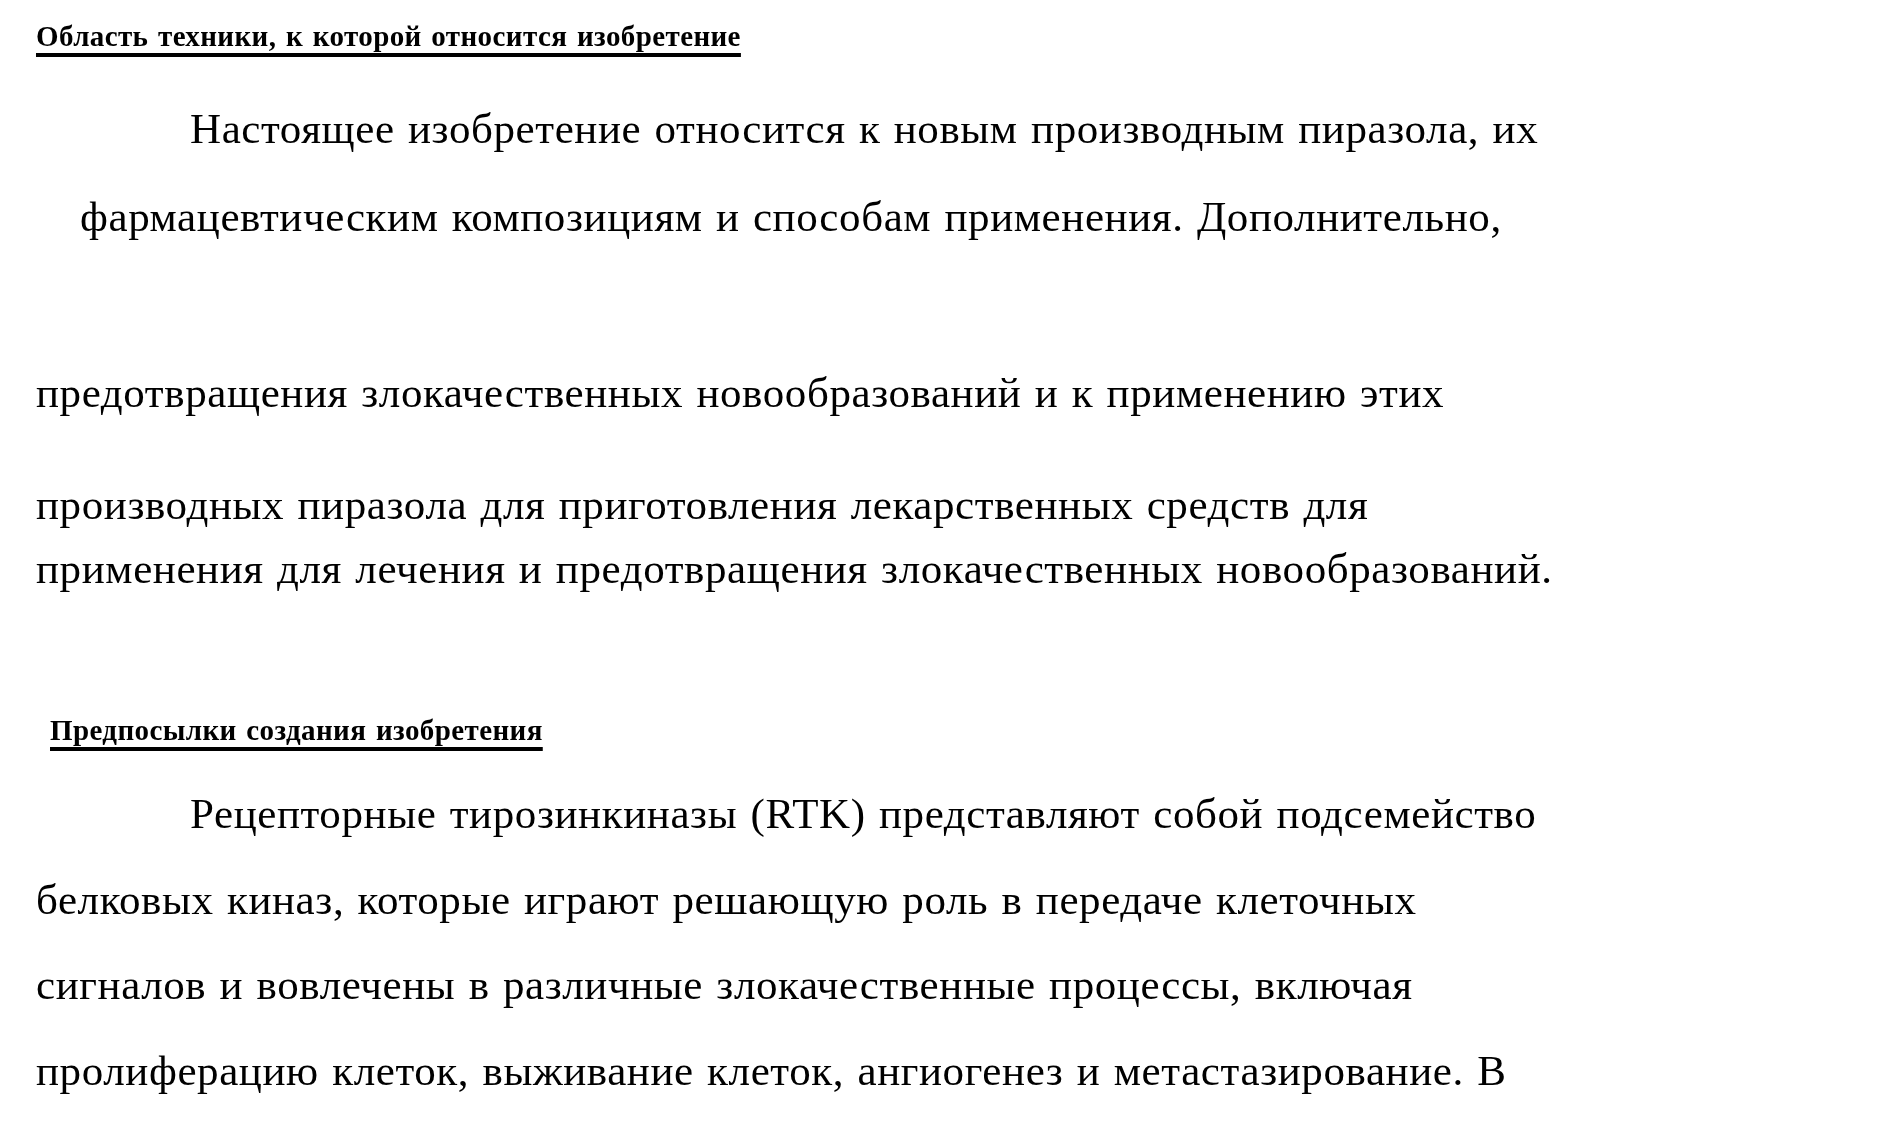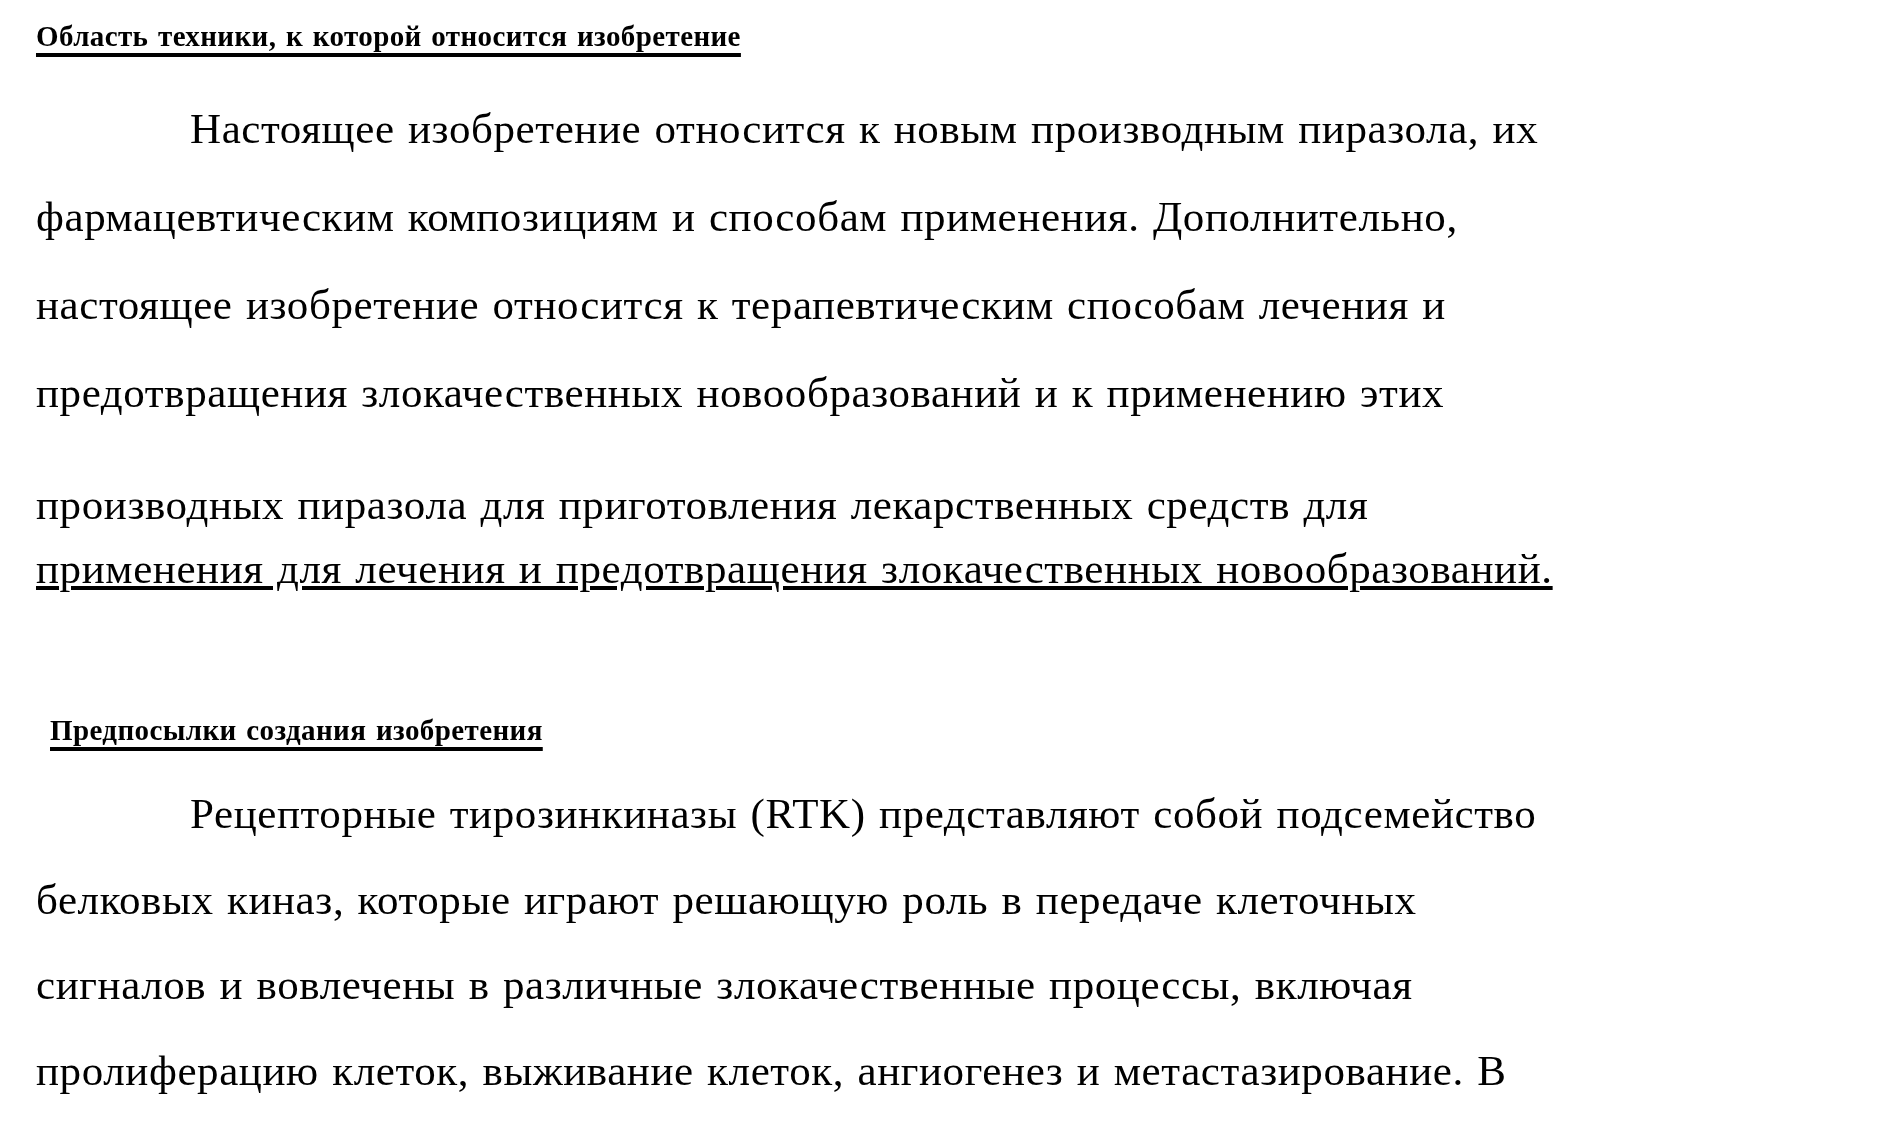--- a/index.html
+++ b/index.html
@@ -41,25 +41,24 @@
   .indent { left: 190px; }
 </style>
 </head>
 <body>
 
 <div class="page">
 
   <div class="line heading" style="top:22px;">Область техники, к которой относится изобретение</div>
 
   <div class="line indent" style="top:107px;">Настоящее изобретение относится к новым производным пиразола, их</div>
-  <div class="line" style="top:195px;">фармацевтическим композициям и способам применения. Дополнительно,</div>
-  <div class="line" style="top:283px;">настоящее изобретение относится к терапевтическим способам лечения и</div>
+  <div class="line" style="top:195px;margin-left:44px;">фармацевтическим композициям и способам применения. Дополнительно,</div>
   <div class="line" style="top:371px;">предотвращения злокачественных новообразований и к применению этих</div>
   <div class="line" style="top:459px;margin-top:24px;">производных пиразола для приготовления лекарственных средств для</div>
-  <div class="line" style="top:547px;text-decoration:underline;">применения для лечения и предотвращения злокачественных новообразований.</div>
+  <div class="line" style="top:547px;">применения для лечения и предотвращения злокачественных новообразований.</div>
 
   <div class="line heading" style="top:716px;margin-left:14px;">Предпосылки создания изобретения</div>
 
   <div class="line indent" style="top:792px;">Рецепторные тирозинкиназы (RTK) представляют собой подсемейство</div>
   <div class="line" style="top:878px;">белковых киназ, которые играют решающую роль в передаче клеточных</div>
   <div class="line" style="top:1049px;">пролиферацию клеток, выживание клеток, ангиогенез и метастазирование. В</div>
   <div class="line" style="top:963px;">сигналов и вовлечены в различные злокачественные процессы, включая</div>
 
 </div>
 

